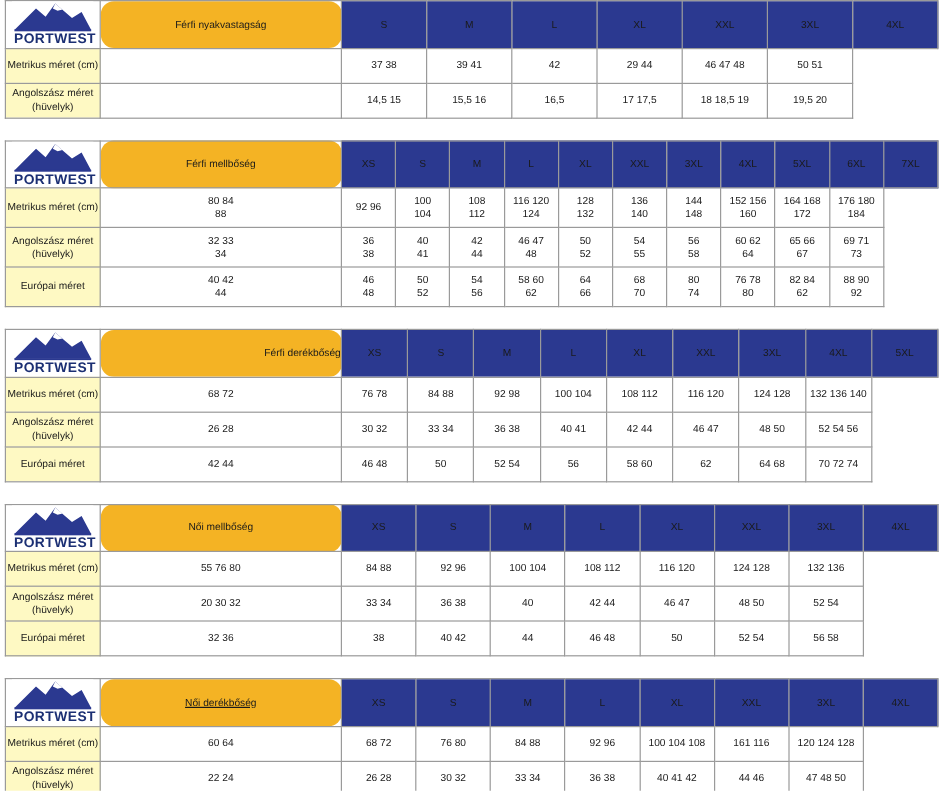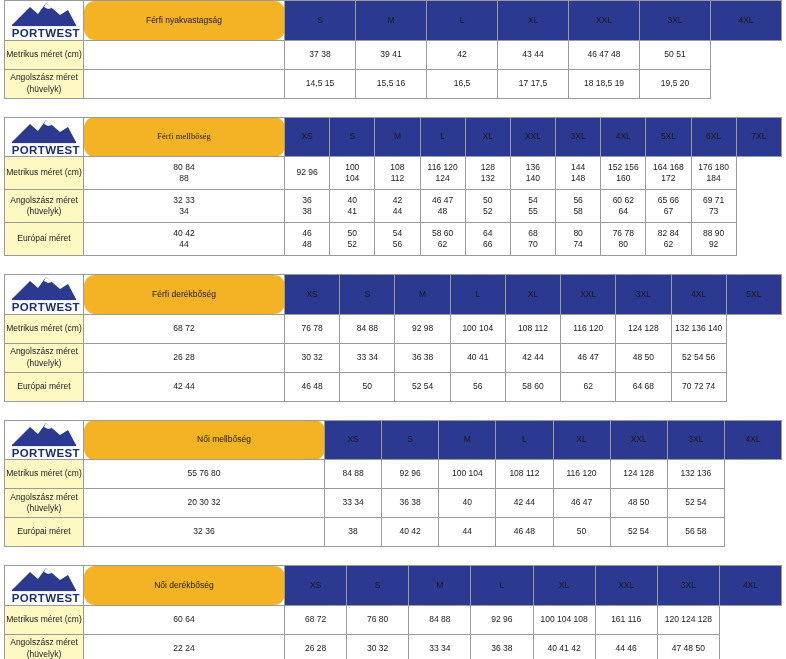--- a/index.html
+++ b/index.html
@@ -122,21 +122,21 @@
           <th class="hdr-cell">4XL</th>
         </tr>
       </thead>
       <tbody>
         <tr class="r-tall">
           <td class="row-label">Metrikus méret (cm)</td>
           <td class="val"></td>
           <td class="val">37  38</td>
           <td class="val">39  41</td>
           <td class="val">42</td>
-          <td class="val">43  44</td>
+          <td class="val">29  44</td>
           <td class="val">46  47  48</td>
           <td class="val">50  51</td>
         </tr>
         <tr class="r-tall">
           <td class="row-label">Angolszász méret (hüvelyk)</td>
           <td class="val"></td>
           <td class="val">14,5  15</td>
           <td class="val">15,5  16</td>
           <td class="val">16,5</td>
           <td class="val">17  17,5</td>
@@ -152,21 +152,21 @@
             <div class="logo">
               <svg width="68" height="26" viewBox="0 0 68 26">
                 <rect x="0" y="0" width="68" height="26" fill="#ffffff"></rect>
                 <path d="M2 24 L20 6 L28 13 L36 2 L50 14 L58 9 L66 24 Z" fill="#2b3990"></path>
                 <path d="M36 2 L42 7 L38 8 L34 6 Z" fill="#ffffff"></path>
                 <rect x="2" y="23.5" width="64" height="1.6" fill="#2b3990"></rect>
               </svg>
               <span class="logo-word">PORTWEST</span>
             </div>
           </td>
-          <th class="title-cell" style="width: 200px; font-family: Liberation Serif, serif;">Férfi mellbőség</th>
+          <th class="title-cell" style="width: 200px;">Férfi mellbőség</th>
           <th class="hdr-cell">XS</th>
           <th class="hdr-cell">S</th>
           <th class="hdr-cell">M</th>
           <th class="hdr-cell">L</th>
           <th class="hdr-cell">XL</th>
           <th class="hdr-cell">XXL</th>
           <th class="hdr-cell">3XL</th>
           <th class="hdr-cell">4XL</th>
           <th class="hdr-cell">5XL</th>
           <th class="hdr-cell">6XL</th>
@@ -257,21 +257,21 @@
             <div class="logo">
               <svg width="68" height="26" viewBox="0 0 68 26">
                 <rect x="0" y="0" width="68" height="26" fill="#ffffff"></rect>
                 <path d="M2 24 L20 6 L28 13 L36 2 L50 14 L58 9 L66 24 Z" fill="#2b3990"></path>
                 <path d="M36 2 L42 7 L38 8 L34 6 Z" fill="#ffffff"></path>
                 <rect x="2" y="23.5" width="64" height="1.6" fill="#2b3990"></rect>
               </svg>
               <span class="logo-word">PORTWEST</span>
             </div>
           </td>
-          <th class="title-cell" style="width: 200px;">Férfi derékbőség</th>
+          <th class="title-cell" style="width: 200px; text-align: right;">Férfi derékbőség</th>
           <th class="hdr-cell">XS</th>
           <th class="hdr-cell">S</th>
           <th class="hdr-cell">M</th>
           <th class="hdr-cell">L</th>
           <th class="hdr-cell">XL</th>
           <th class="hdr-cell">XXL</th>
           <th class="hdr-cell">3XL</th>
           <th class="hdr-cell">4XL</th>
           <th class="hdr-cell">5XL</th>
         </tr>
@@ -322,21 +322,21 @@
             <div class="logo">
               <svg width="68" height="26" viewBox="0 0 68 26">
                 <rect x="0" y="0" width="68" height="26" fill="#ffffff"></rect>
                 <path d="M2 24 L20 6 L28 13 L36 2 L50 14 L58 9 L66 24 Z" fill="#2b3990"></path>
                 <path d="M36 2 L42 7 L38 8 L34 6 Z" fill="#ffffff"></path>
                 <rect x="2" y="23.5" width="64" height="1.6" fill="#2b3990"></rect>
               </svg>
               <span class="logo-word">PORTWEST</span>
             </div>
           </td>
-          <th class="title-cell" style="width: 200px; padding-left: 40px;">Női mellbőség</th>
+          <th class="title-cell" style="width: 200px;">Női mellbőség</th>
           <th class="hdr-cell">XS</th>
           <th class="hdr-cell">S</th>
           <th class="hdr-cell">M</th>
           <th class="hdr-cell">L</th>
           <th class="hdr-cell">XL</th>
           <th class="hdr-cell">XXL</th>
           <th class="hdr-cell">3XL</th>
           <th class="hdr-cell">4XL</th>
         </tr>
       </thead>
@@ -383,21 +383,21 @@
             <div class="logo">
               <svg width="68" height="26" viewBox="0 0 68 26">
                 <rect x="0" y="0" width="68" height="26" fill="#ffffff"></rect>
                 <path d="M2 24 L20 6 L28 13 L36 2 L50 14 L58 9 L66 24 Z" fill="#2b3990"></path>
                 <path d="M36 2 L42 7 L38 8 L34 6 Z" fill="#ffffff"></path>
                 <rect x="2" y="23.5" width="64" height="1.6" fill="#2b3990"></rect>
               </svg>
               <span class="logo-word">PORTWEST</span>
             </div>
           </td>
-          <th class="title-cell" style="width: 200px;">Női derékbőség</th>
+          <th class="title-cell" style="width: 200px; text-decoration: underline;">Női derékbőség</th>
           <th class="hdr-cell">XS</th>
           <th class="hdr-cell">S</th>
           <th class="hdr-cell">M</th>
           <th class="hdr-cell">L</th>
           <th class="hdr-cell">XL</th>
           <th class="hdr-cell">XXL</th>
           <th class="hdr-cell">3XL</th>
           <th class="hdr-cell">4XL</th>
         </tr>
       </thead>

